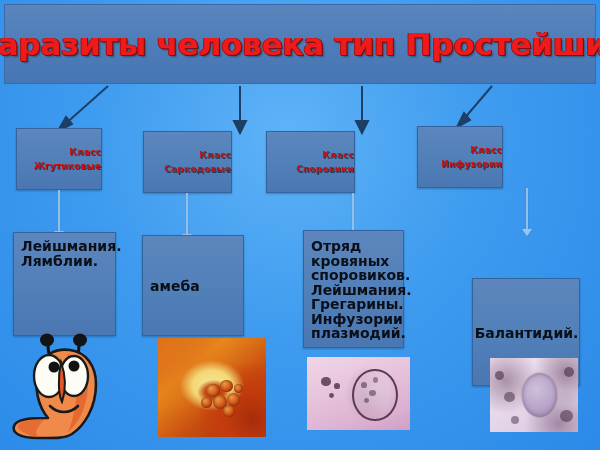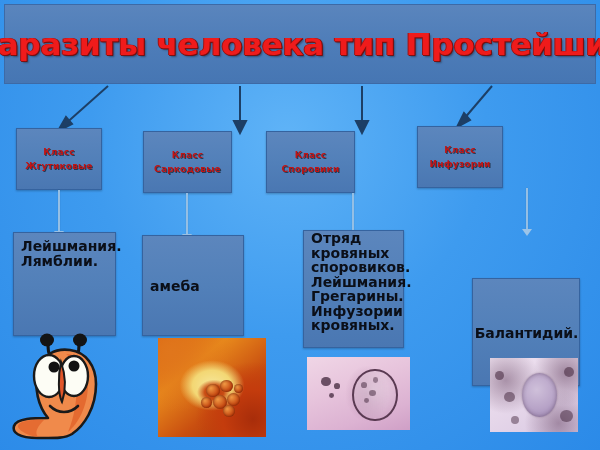--- a/index.html
+++ b/index.html
@@ -54,21 +54,21 @@
   .node {
     position: absolute;
     box-sizing: border-box;
     background: linear-gradient(180deg, #5c86bd 0%, #5280b9 50%, #4a77b2 100%);
     border: 1px solid #35639f;
     box-shadow: 0 1px 2px rgba(0,0,0,0.25);
   }
   .class-node {
     display: flex;
     flex-direction: column;
-    align-items: center;
+    align-items: flex-end;
     justify-content: center;
     text-align: center;
   }
   .class-line {
     font-size: 9px;
     font-weight: bold;
     color: #c11414;
     line-height: 14px;
     text-shadow: 1px 1px 0 rgba(0,0,0,0.55);
     font-family: "DejaVu Sans", sans-serif;
@@ -241,28 +241,28 @@
     <div class="content-line">Лейшмания.</div>
     <div class="content-line">Лямблии.</div>
   </div>
 
   <div class="node content-node content-center" style="left:142px; top:235px; width:102px; height:101px;">
     <div>
       <div class="content-line">амеба</div>
     </div>
   </div>
 
-  <div class="node content-node" style="left:303px; top:230px; width:101px; height:118px; padding-top:0;">
+  <div class="node content-node" style="left:303px; top:230px; width:101px; height:118px; padding-top:8px;">
     <div class="content-line">Отряд</div>
     <div class="content-line">кровяных</div>
     <div class="content-line">споровиков.</div>
     <div class="content-line">Лейшмания.</div>
     <div class="content-line">Грегарины.</div>
     <div class="content-line"> Инфузории</div>
-    <div class="content-line">кровяных.</div>
+    <div class="content-line">плазмодий.</div>
   </div>
 
   <div class="node content-node content-center" style="left:472px; top:230px; width:108px; height:108px; justify-content:center;margin-top:48px;">
     <div class="content-line">Балантидий.</div>
   </div>
 
   <svg id="worm" viewBox="0 0 112 116" xmlns="http://www.w3.org/2000/svg">
     <ellipse cx="39" cy="8" rx="7" ry="6.5" fill="#141414"></ellipse>
     <ellipse cx="72" cy="8" rx="7" ry="6.5" fill="#141414"></ellipse>
     <path d="M40 12 C40 22 42 26 46 30" stroke="#141414" stroke-width="3" fill="none"></path>

